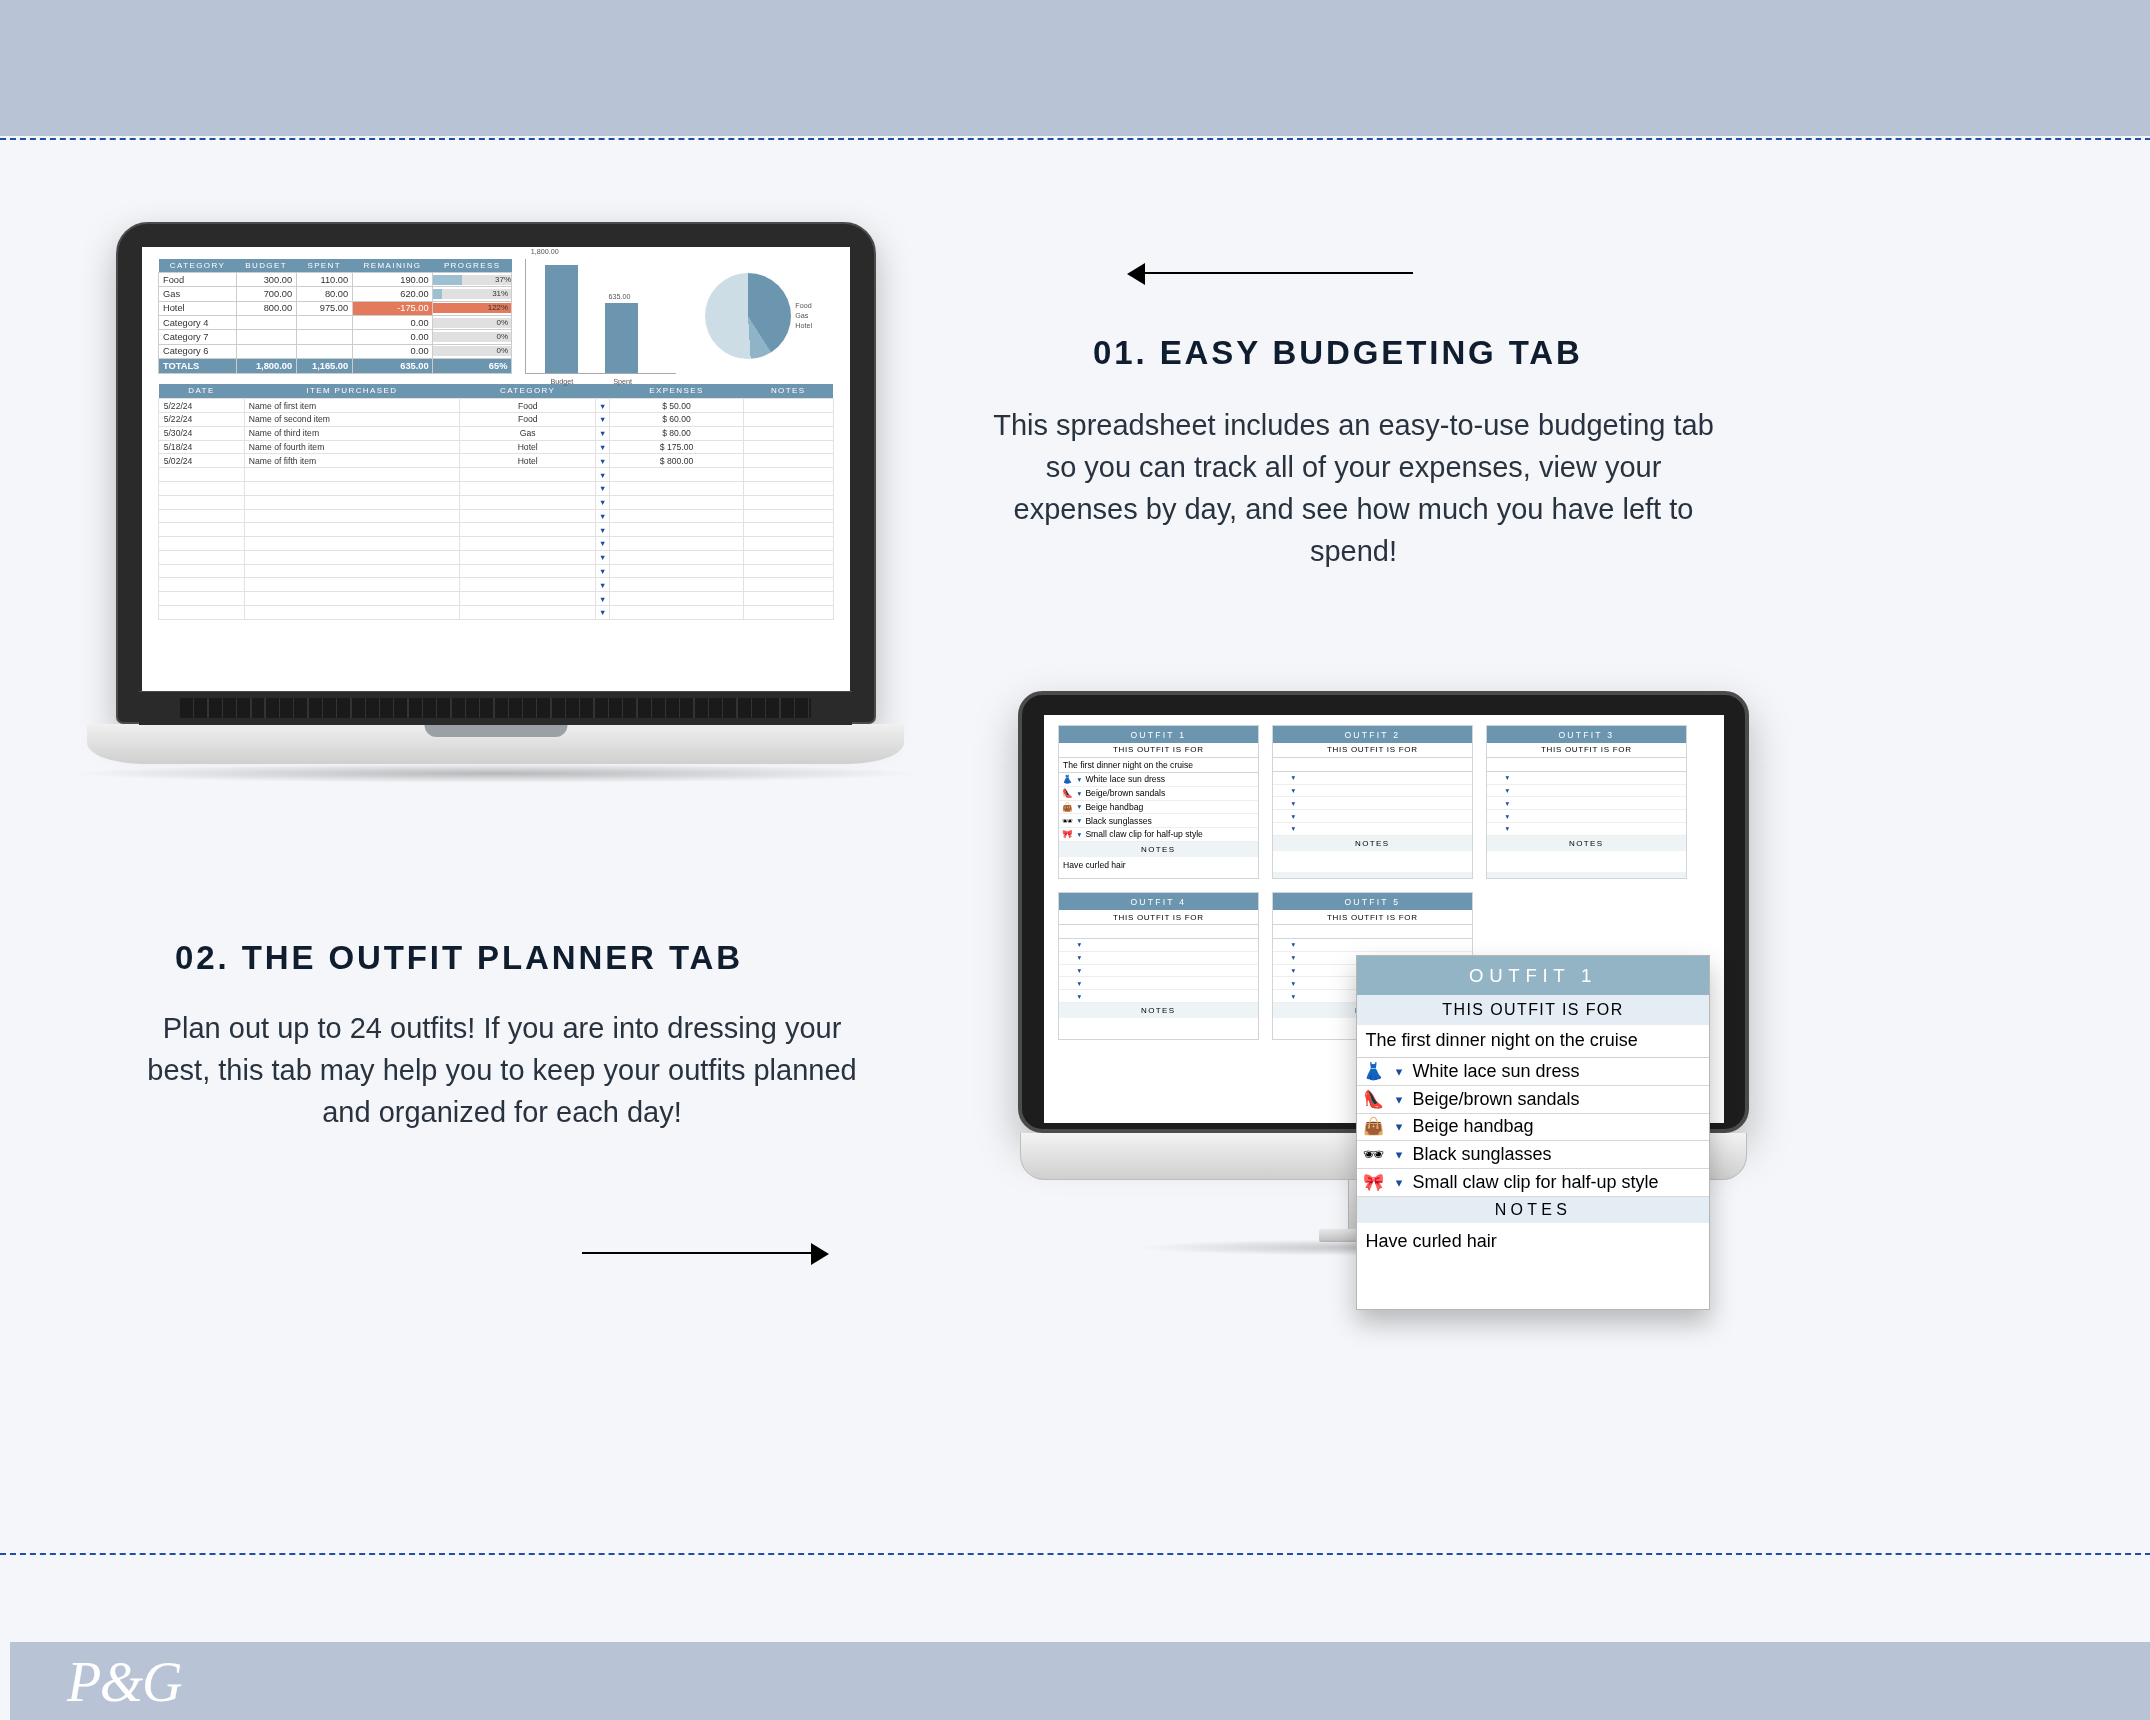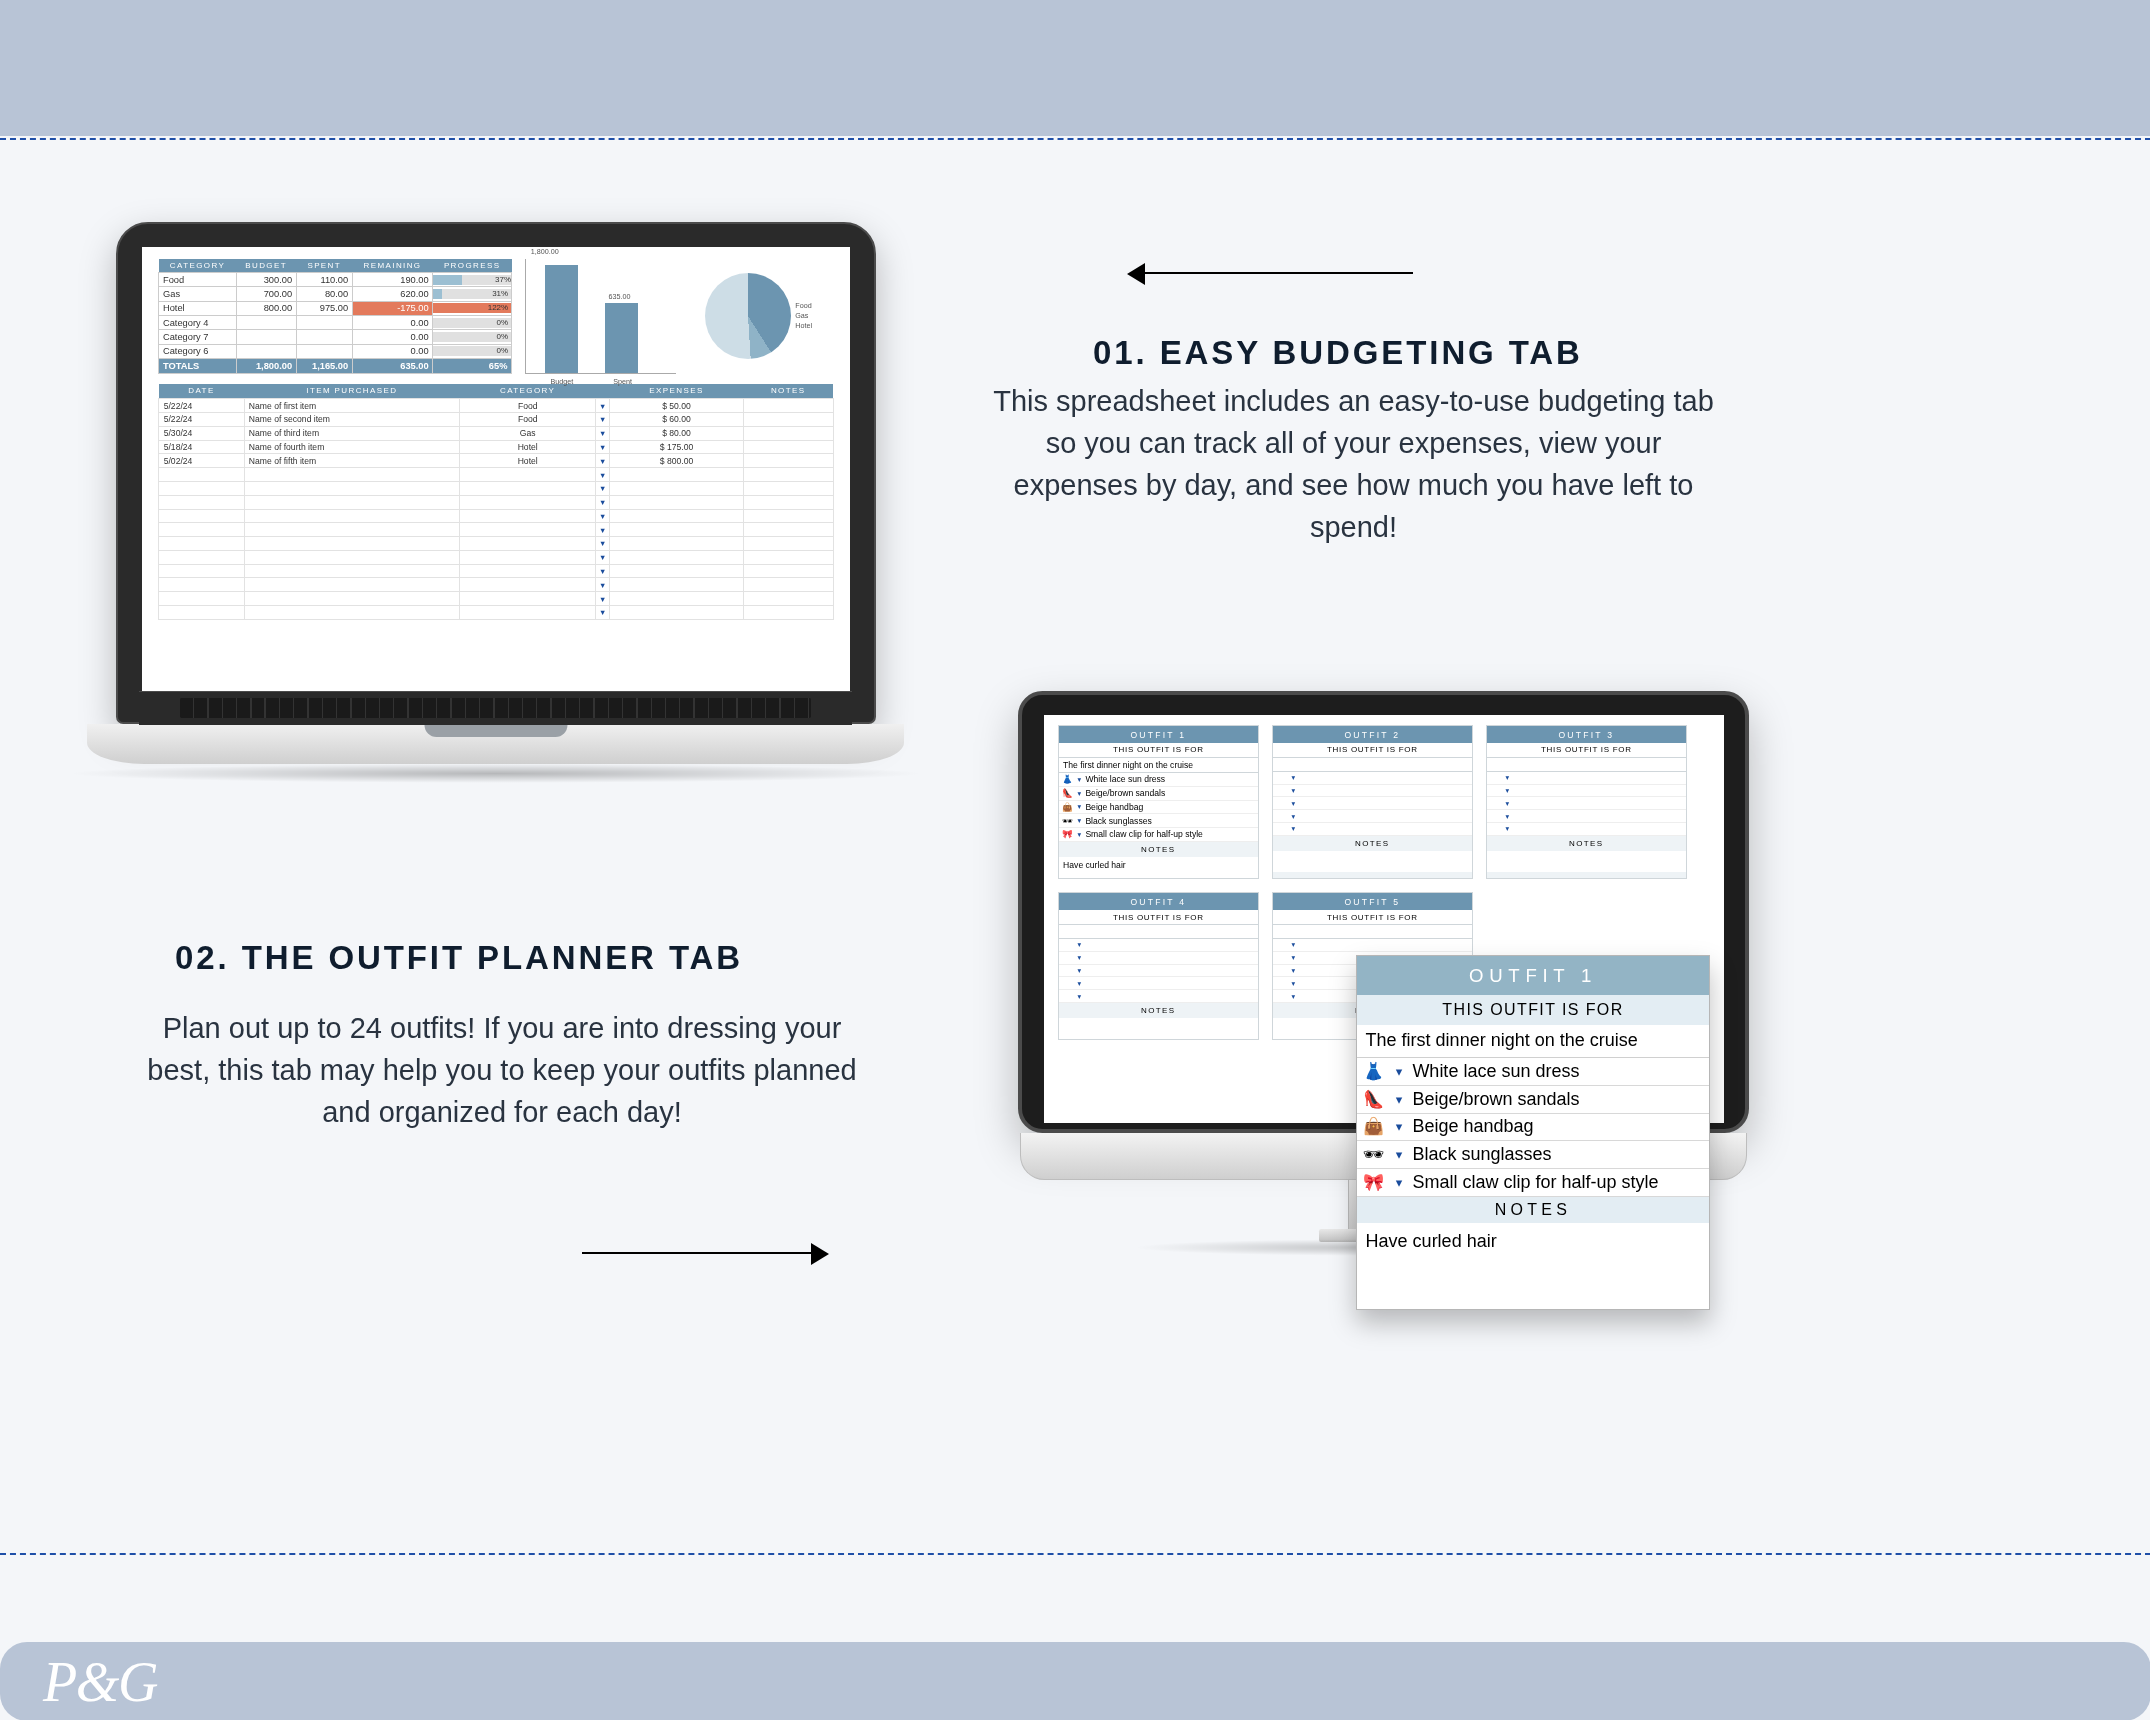--- a/index.html
+++ b/index.html
@@ -24,27 +24,26 @@
     position: absolute;
     left: 0; right: 0;
     border-top: 2.9px dashed #1f4fa8;
   }
   .hdash.top    { top: 138px; }
   .hdash.bottom { top: 1553px; }
 
   
   .footer {
     position: absolute;
-    left: 0; right: 0; bottom: 0;
+    left: 10px; right: 0; bottom: 0;
     height: 79px;
     background: #b8c4d6;
     display: flex;
     align-items: center;
-    padding-left: 43px;
-    border-radius: 27px;
+    padding-left: 57px;
   }
   .footer-brand {
     color: #fff;
     font-family: "Times New Roman", serif;
     font-size: 56px;
     font-style: italic;
     letter-spacing: -1.4px;
   }
 
   
@@ -165,21 +164,21 @@
     color:#0f1d2e;
   }
   .sec-body{
     position:absolute;
     font-size:29px;
     line-height:1.45;
     color:#293340;
     text-align:center;
   }
   .sec1-title{ top:334px; left:1093px; }
-  .sec1-body { top:380px; left:988px; width:731px; }
+  .sec1-body { top:404px; left:988px; width:731px; }
 
   
   .sec2-title{ top:939px; left:175px; }
   .sec2-body { top:1007px; left:133px; width:738px; }
 
   .arrow-right{
     top:1252px; left:582px; width:241px;
     border-top:2.9px solid #000; height:0;
   }
   .arrow-right::after{

